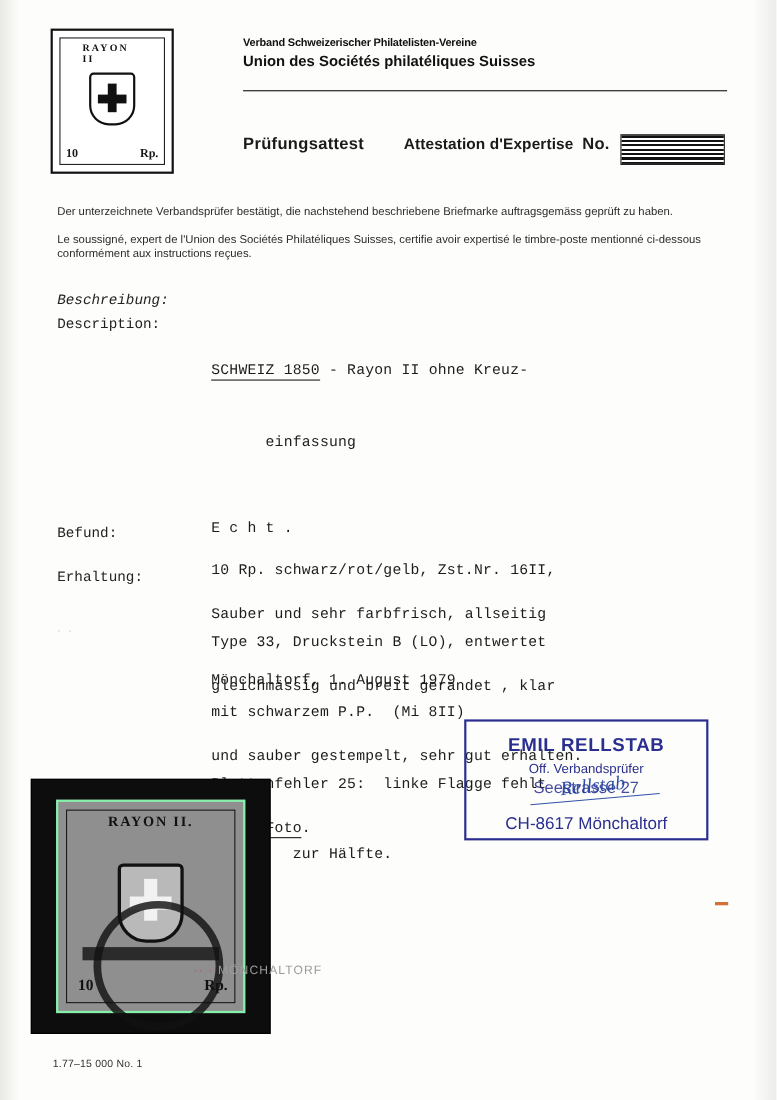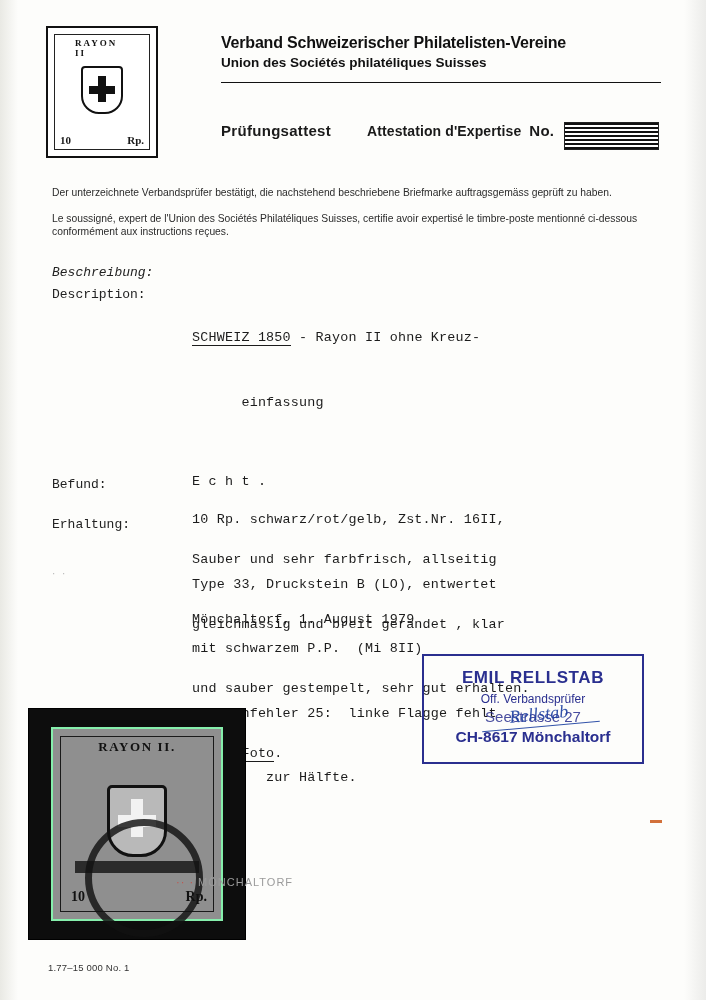--- a/index.html
+++ b/index.html
@@ -110,21 +110,21 @@
   .emblem-val-left { left: 12px; }
   .emblem-val-right { right: 12px; }
 
   .org {
     position: absolute;
     left: 175px;
     top: 8px;
     width: 440px;
   }
   .org-line1 {
-    font-size: 16px;
+    font-size: 10px;
     font-weight: bold;
     letter-spacing: -0.2px;
     color: #111;
   }
   .org-line2 {
     font-size: 13.5px;
     font-weight: bold;
     margin-top: 3px;
     color: #111;
   }
@@ -263,22 +263,22 @@
     font-size: 12px;
     margin-top: 4px;
   }
   .exp-street {
     font-size: 15px;
     margin-top: 2px;
     opacity: 0.85;
   }
   .exp-city {
     font-size: 15.5px;
-    font-weight: bold;
-    margin-top: 3px;
+    font-weight: normal;
+    margin-top: 16px;
   }
   .signature {
     position: absolute;
     left: 60px;
     top: 48px;
     width: 110px;
     height: 26px;
     color: #1b3fa0;
     font-family: "Liberation Serif", serif;
     font-style: italic;

